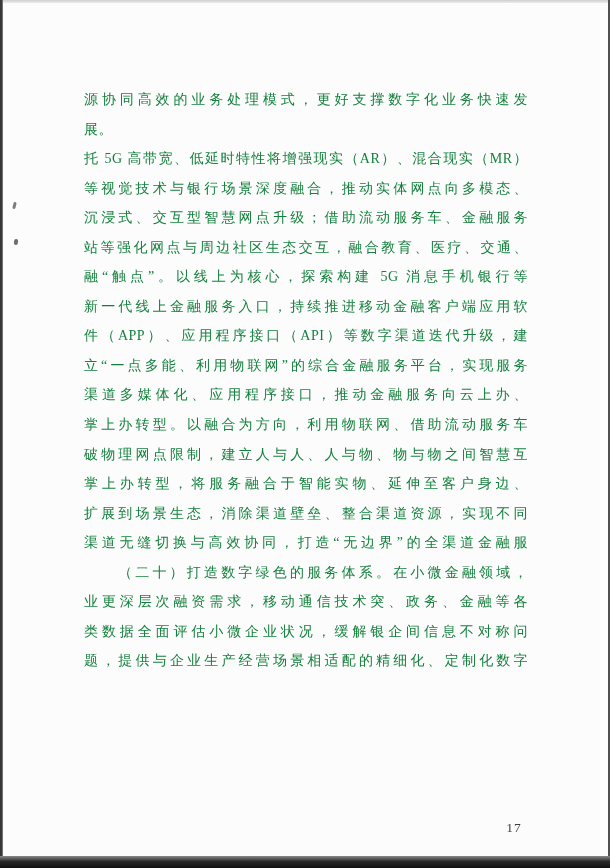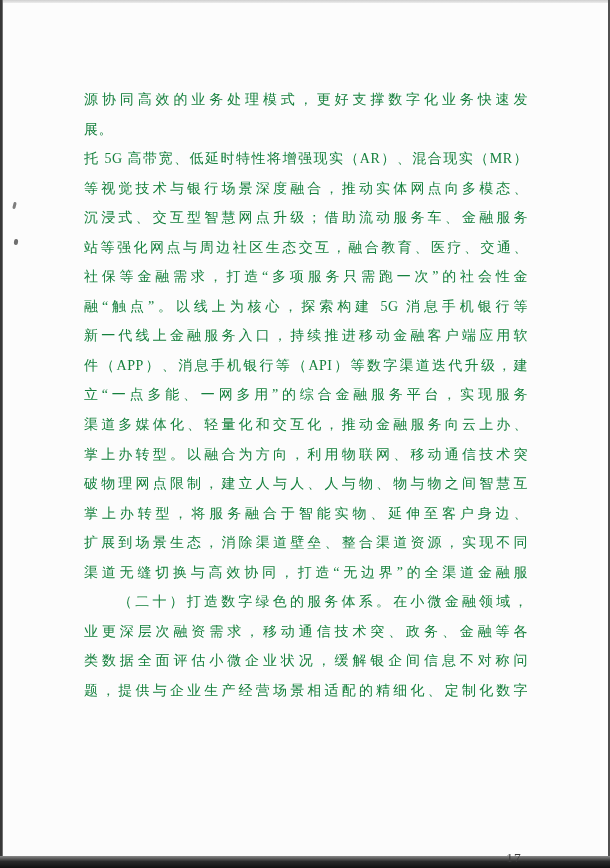--- a/index.html
+++ b/index.html
@@ -51,21 +51,21 @@
     text-align: justify;
     text-align-last: justify;
     white-space: nowrap;
     letter-spacing: 0.5px;
   }
   .line.indent { padding-left: 34px; }
   .line.end { text-align-last: left; }
   .page-number {
     position: absolute;
     left: 498px;
-    top: 850px;
+    top: 820px;
     width: 32px;
     text-align: center;
     font-size: 13.5px;
     letter-spacing: 1px;
     color: #3d3d3d;
   }
 </style>
 </head>
 <body>
 
@@ -79,27 +79,26 @@
   <div class="speck speck-1"></div>
   <div class="speck speck-2"></div>
 
   <div class="textblock">
     <div class="line">源协同高效的业务处理模式，更好支撑数字化业务快速发</div>
     <div class="line end">展。</div>
     <div class="line">托 5G 高带宽、低延时特性将增强现实（AR）、混合现实（MR）</div>
     <div class="line">等视觉技术与银行场景深度融合，推动实体网点向多模态、</div>
     <div class="line">沉浸式、交互型智慧网点升级；借助流动服务车、金融服务</div>
     <div class="line">站等强化网点与周边社区生态交互，融合教育、医疗、交通、</div>
-    <div class="line">社保等金融需求，打造“多项服务只需跑一次”的社会性金</div>
     <div class="line">融“触点”。以线上为核心，探索构建 5G 消息手机银行等</div>
     <div class="line">新一代线上金融服务入口，持续推进移动金融客户端应用软</div>
-    <div class="line">件（APP）、消息手机银行等（API）等数字渠道迭代升级，建</div>
-    <div class="line">立“一点多能、一网多用”的综合金融服务平台，实现服务</div>
-    <div class="line">渠道多媒体化、轻量化和交互化，推动金融服务向云上办、</div>
-    <div class="line">掌上办转型。以融合为方向，利用物联网、移动通信技术突</div>
+    <div class="line">件（APP）、应用程序接口（API）等数字渠道迭代升级，建</div>
+    <div class="line">立“一点多能、利用物联网”的综合金融服务平台，实现服务</div>
+    <div class="line">渠道多媒体化、应用程序接口，推动金融服务向云上办、</div>
+    <div class="line">掌上办转型。以融合为方向，利用物联网、借助流动服务车</div>
     <div class="line">破物理网点限制，建立人与人、人与物、物与物之间智慧互</div>
     <div class="line">掌上办转型，将服务融合于智能实物、延伸至客户身边、</div>
     <div class="line">扩展到场景生态，消除渠道壁垒、整合渠道资源，实现不同</div>
     <div class="line">渠道无缝切换与高效协同，打造“无边界”的全渠道金融服</div>
     <div class="line indent">（二十）打造数字绿色的服务体系。在小微金融领域，</div>
     <div class="line">业更深层次融资需求，移动通信技术突、政务、金融等各</div>
     <div class="line">类数据全面评估小微企业状况，缓解银企间信息不对称问</div>
     <div class="line">题，提供与企业生产经营场景相适配的精细化、定制化数字</div>
   </div>
 

